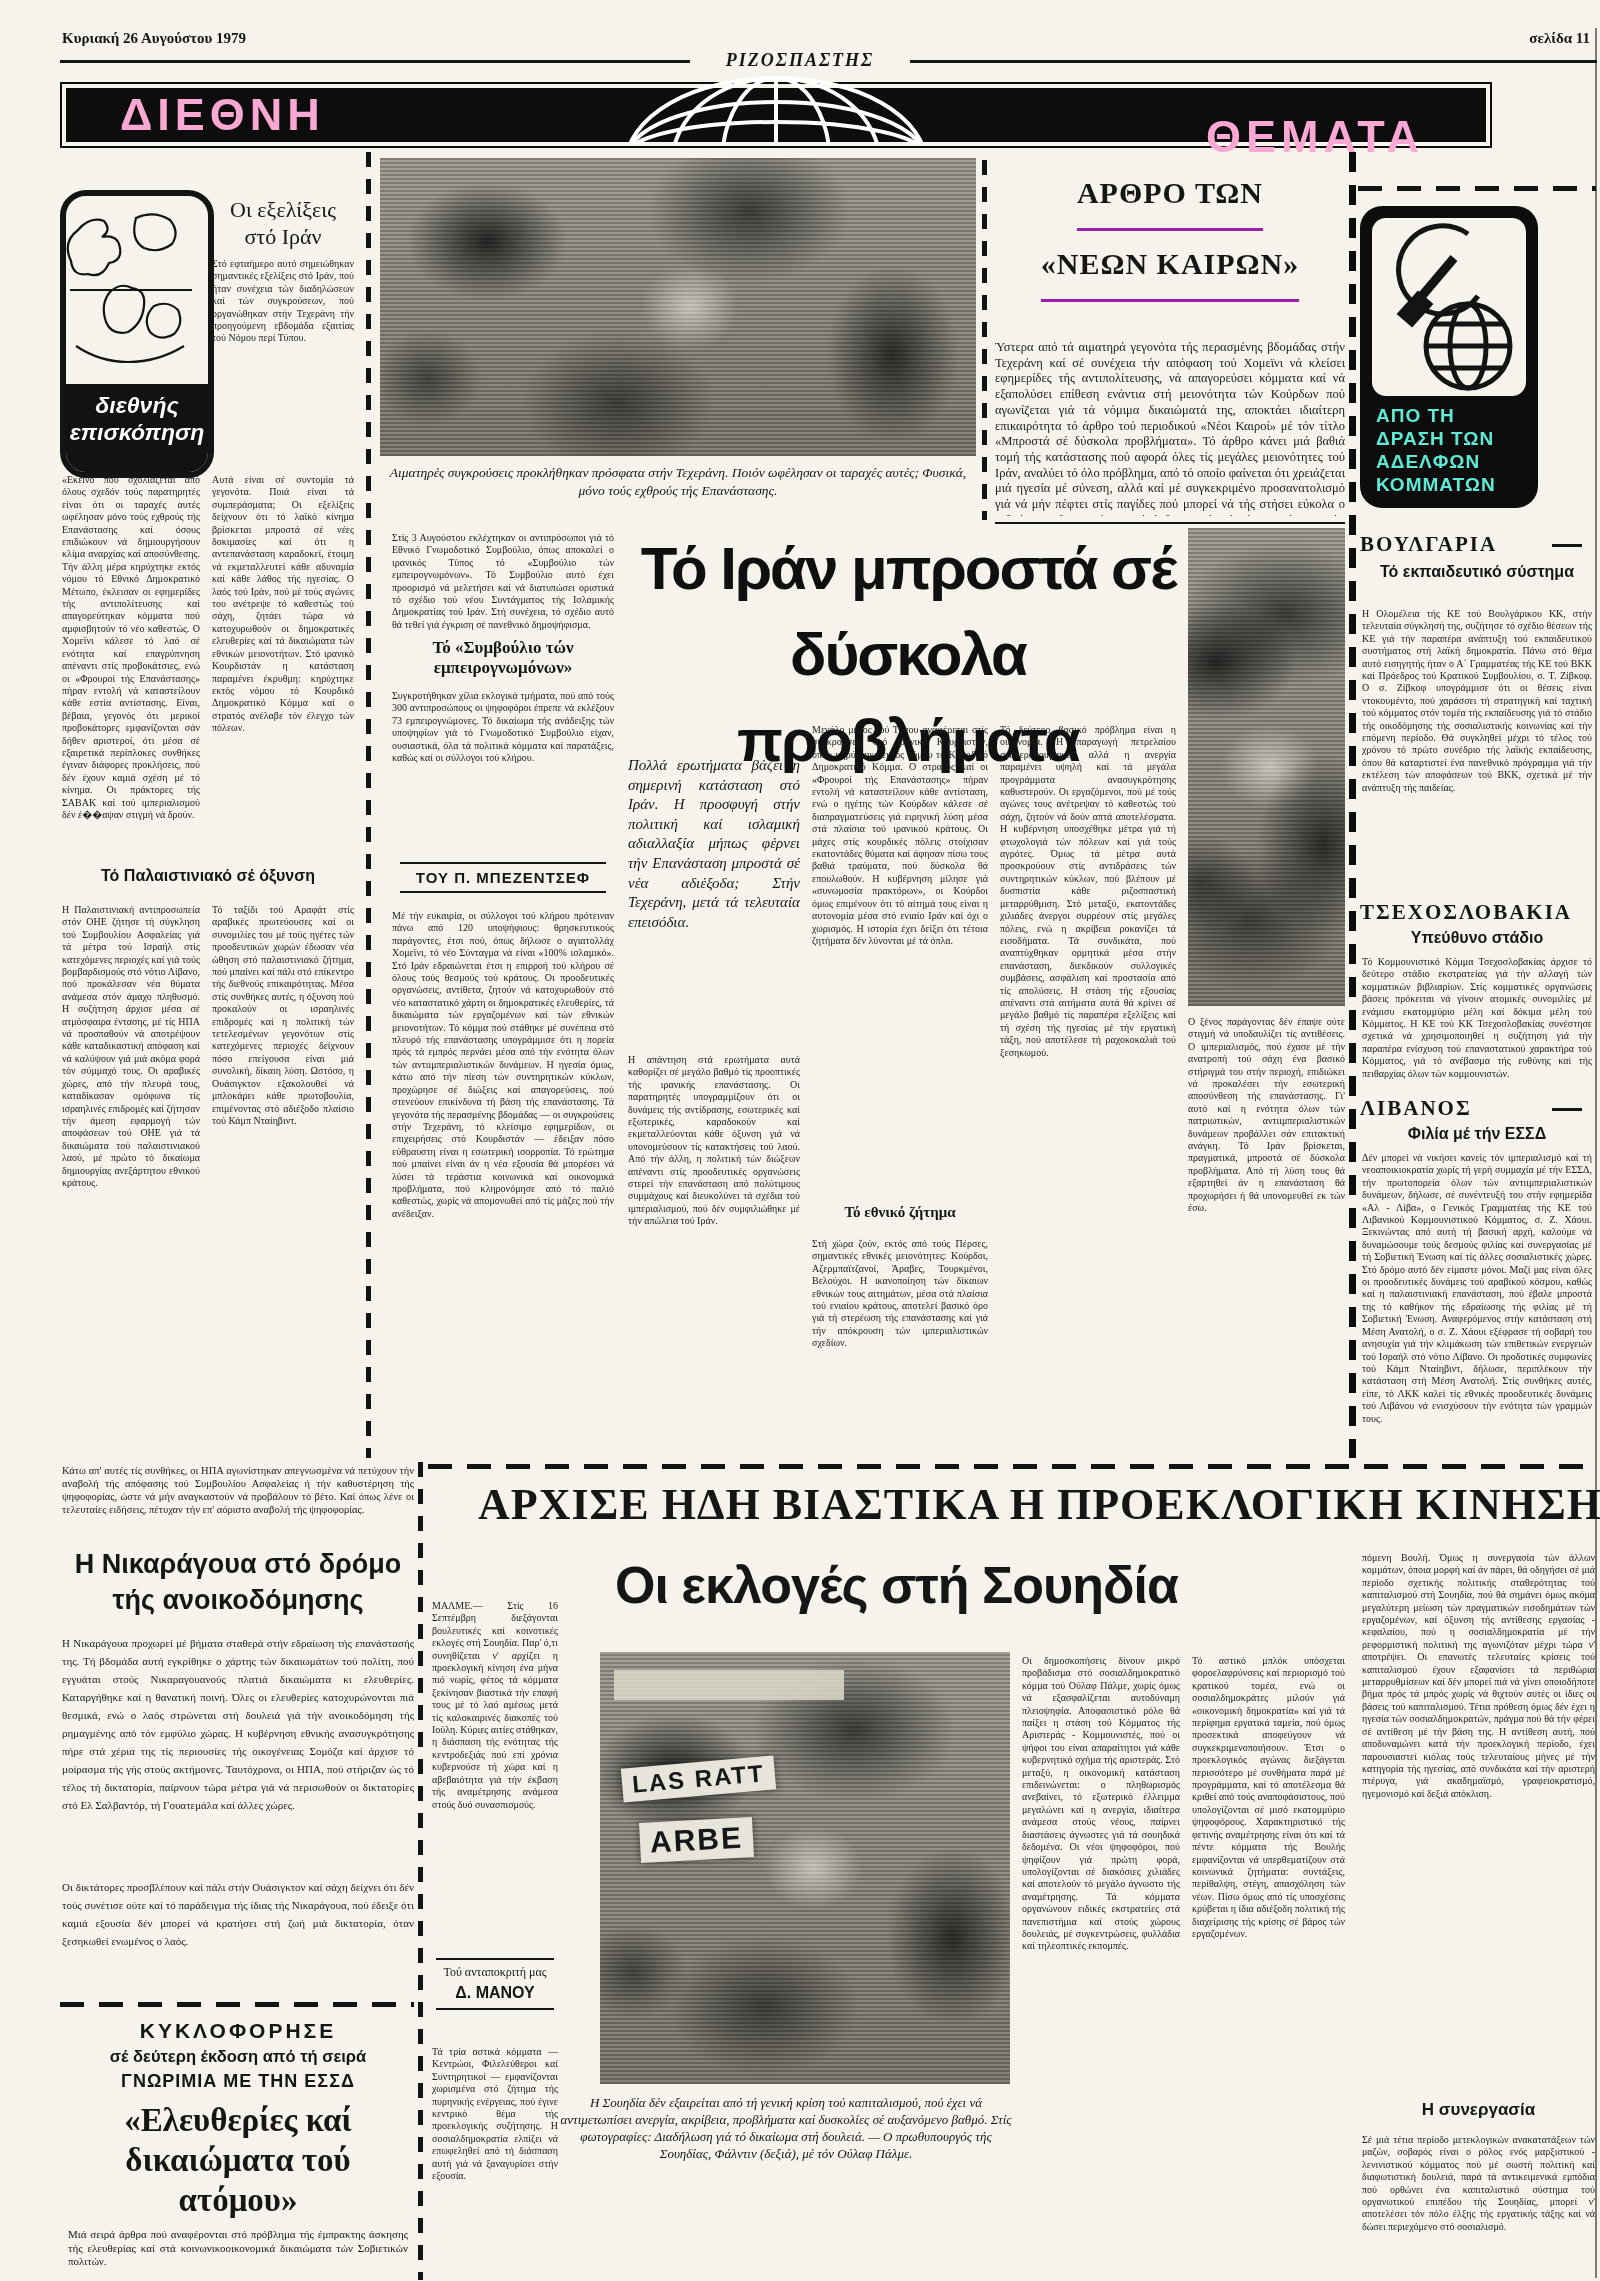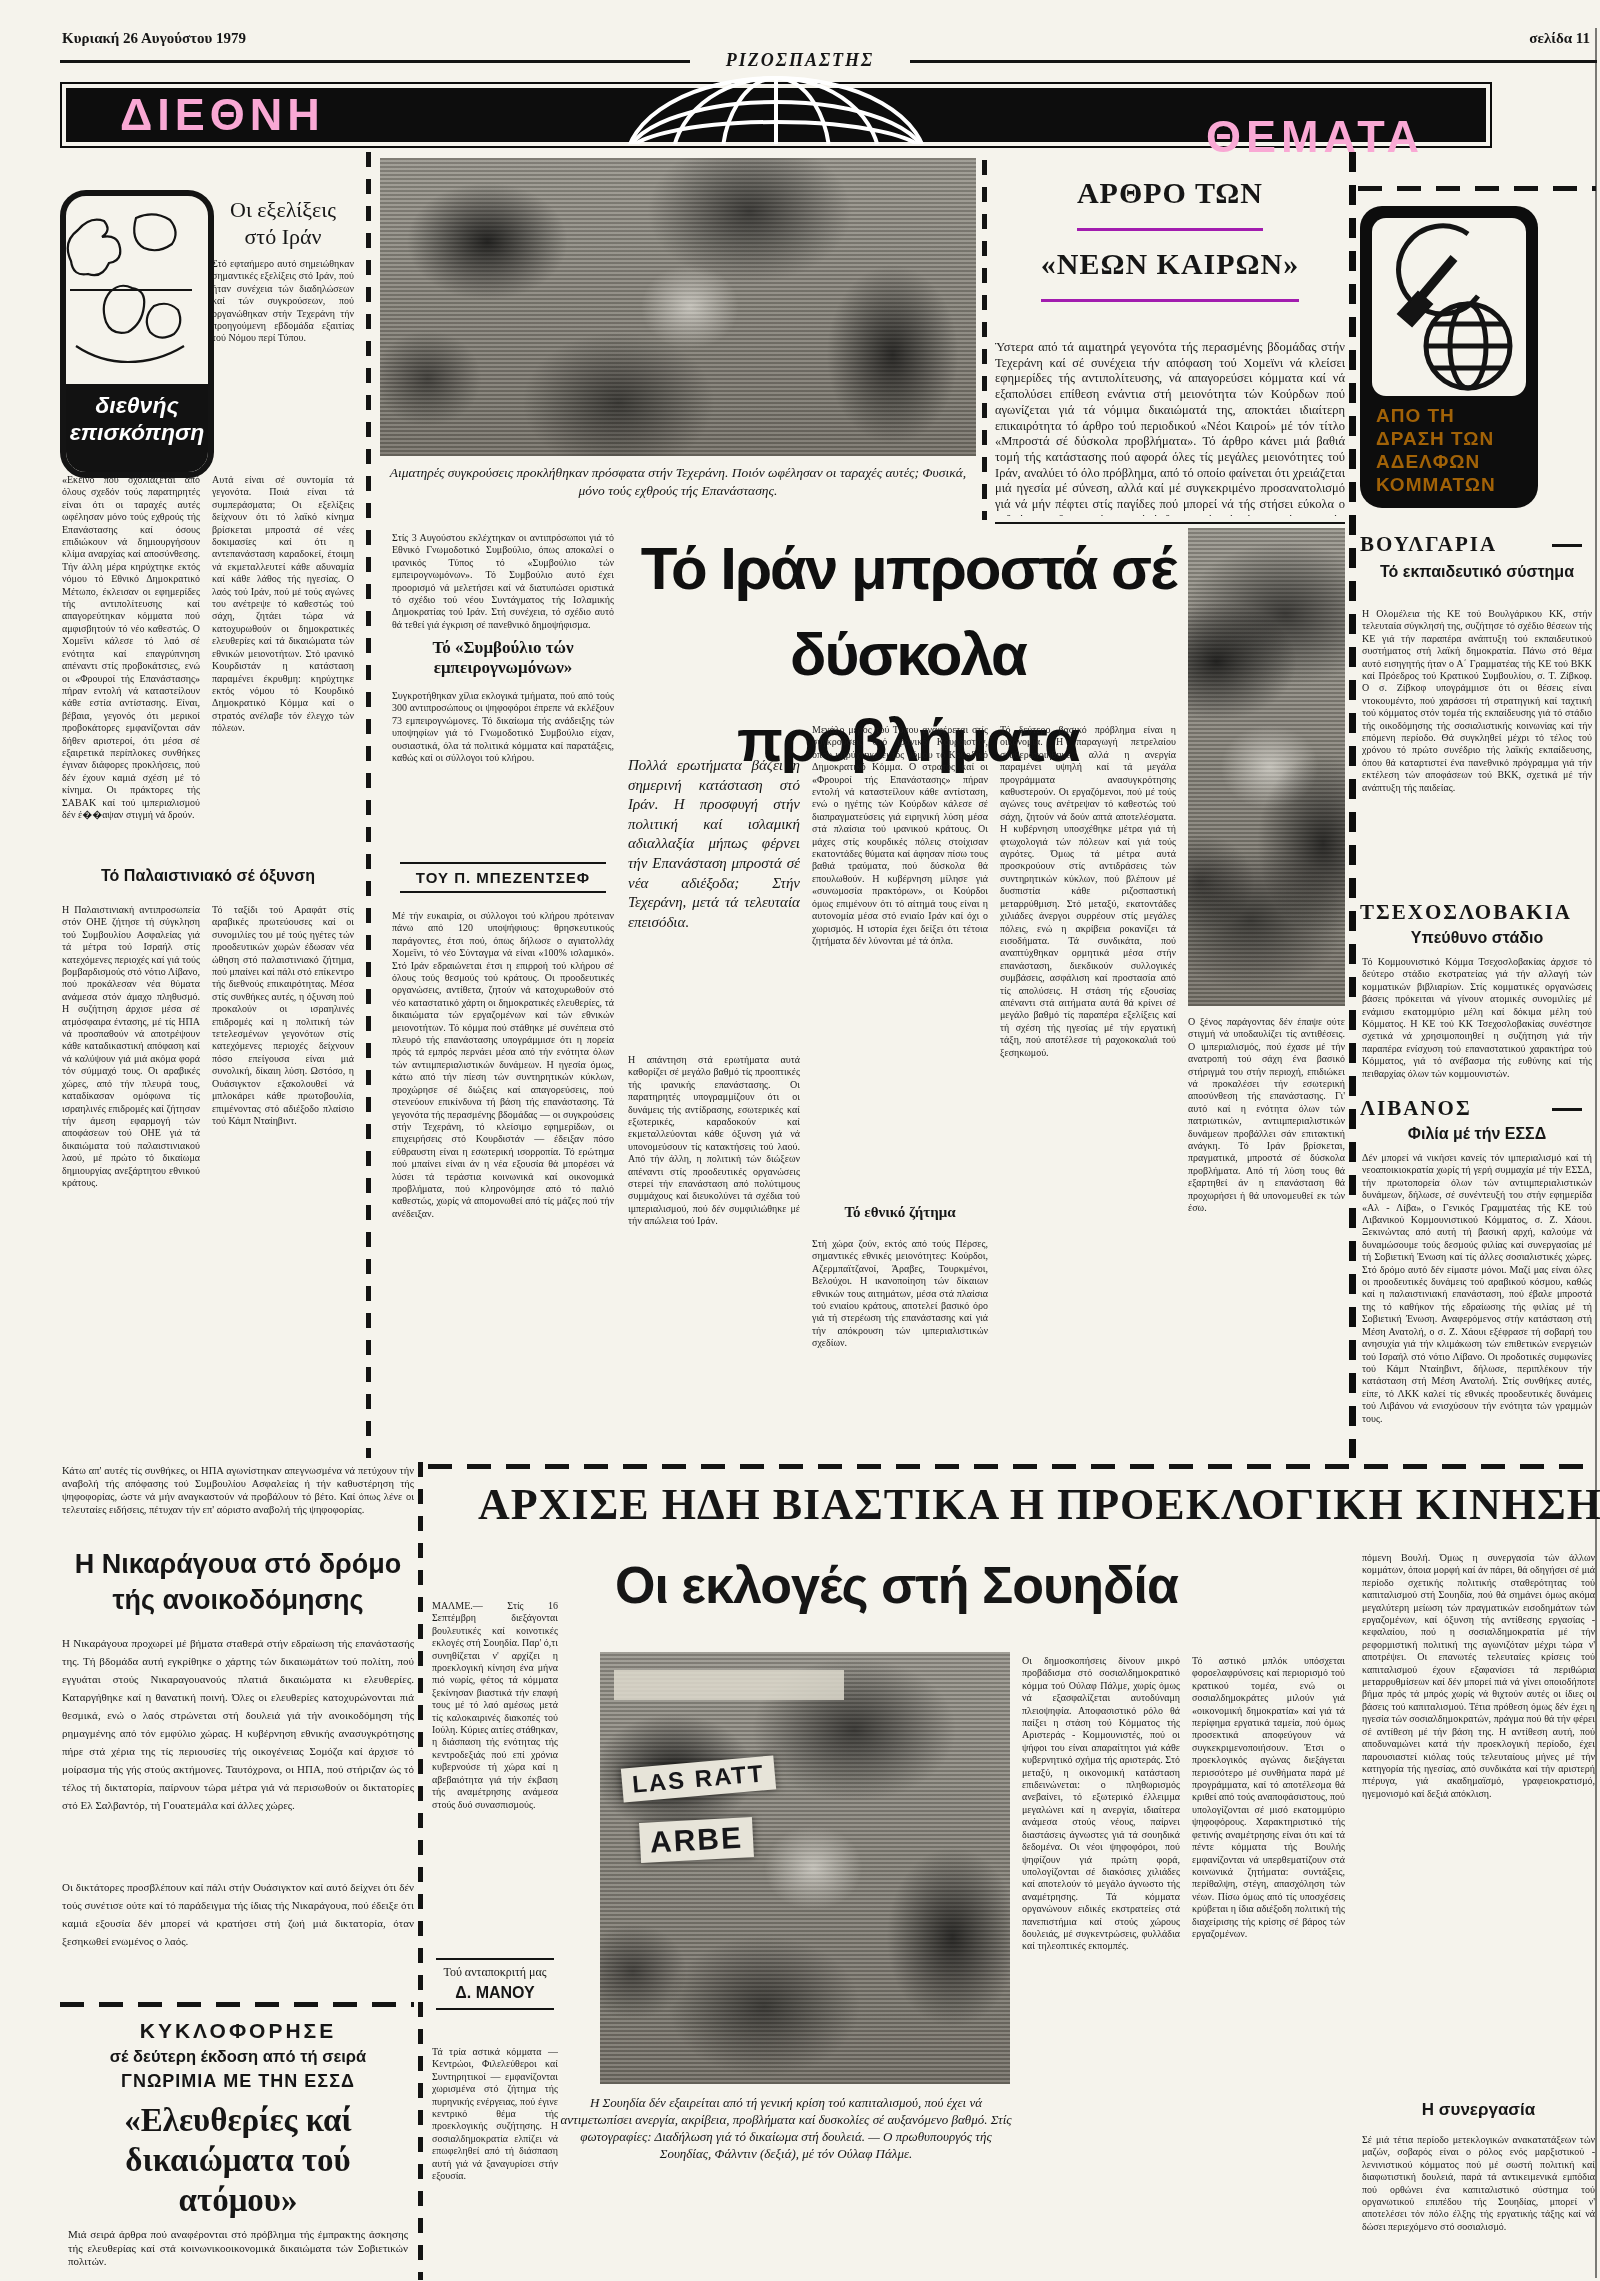--- a/index.html
+++ b/index.html
@@ -38,21 +38,21 @@
   .country{position:absolute;font:800 21px/24px "Liberation Serif",serif;letter-spacing:2px;}
   .sectitle{position:absolute;text-align:center;font:700 16px/19px "Liberation Sans",sans-serif;}
   .globebox{position:absolute;left:60px;top:190px;width:142px;height:276px;border:6px solid #141414;
      border-radius:26px;background:#f5f3ec;overflow:hidden;}
   .globelabel{position:absolute;left:0;right:0;bottom:0;height:80px;background:#121212;color:#fff;
      text-align:center;font:700 italic 23px/27px "Liberation Sans",sans-serif;padding-top:8px;}
   .badge{position:absolute;left:1360px;top:206px;width:178px;height:302px;background:#0d0d0d;
      border-radius:22px;}
   .badge-panel{position:absolute;left:12px;top:12px;width:154px;height:178px;background:#f5f3ec;
      border-radius:14px;overflow:hidden;}
-  .badge-text{position:absolute;left:16px;top:198px;color:#a16207;
+  .badge-text{position:absolute;left:16px;top:198px;color:#5eead4;
      font:700 19px/23px "Liberation Sans",sans-serif;letter-spacing:1px;}
   .bigheadline{position:absolute;left:628px;top:526px;width:560px;text-align:center;
      font:800 60px/86px "Liberation Sans",sans-serif;letter-spacing:-2px;color:#101010;}
   .stripheadline{position:absolute;left:478px;top:1478px;width:1120px;white-space:nowrap;
      font:800 44px/54px "Liberation Serif",serif;letter-spacing:1px;}
   .swedenheadline{position:absolute;left:615px;top:1554px;width:580px;white-space:nowrap;
      font:800 52px/62px "Liberation Sans",sans-serif;letter-spacing:-1px;}
   .nictitle{position:absolute;left:62px;top:1546px;width:352px;text-align:center;
      font:700 27px/36px "Liberation Sans",sans-serif;}
   .bylinebox{position:absolute;text-align:center;border-top:2px solid #141414;
@@ -199,21 +199,21 @@
   <div class="hdash" style="left:428px;top:1464px;width:1170px;"></div>
   <div class="vdash" style="left:418px;top:1462px;height:818px;"></div>
   <div class="stripheadline">ΑΡΧΙΣΕ ΗΔΗ ΒΙΑΣΤΙΚΑ Η ΠΡΟΕΚΛΟΓΙΚΗ ΚΙΝΗΣΗ</div>
 
   <div class="t" style="left:62px;top:1464px;width:352px;height:76px;font-size:10.5px;line-height:13px;">Κάτω απ' αυτές τίς συνθήκες, οι ΗΠΑ αγωνίστηκαν απεγνωσμένα νά πετύχουν τήν αναβολή τής απόφασης τού Συμβουλίου Ασφαλείας ή τήν καθυστέρηση τής ψηφοφορίας, ώστε νά μήν αναγκαστούν νά προβάλουν τό βέτο. Καί όπως λένε οι τελευταίες ειδήσεις, πέτυχαν τήν επ' αόριστο αναβολή τής ψηφοφορίας.</div>
   <div class="nictitle">
     <div>Η Νικαράγουα στό δρόμο</div>
     <div>τής ανοικοδόμησης</div>
   </div>
   <div class="t t11" style="left:62px;top:1634px;width:352px;height:240px;">Η Νικαράγουα προχωρεί μέ βήματα σταθερά στήν εδραίωση τής επανάστασής της. Τή βδομάδα αυτή εγκρίθηκε ο χάρτης τών δικαιωμάτων τού πολίτη, πού εγγυάται στούς Νικαραγουανούς πλατιά δικαιώματα κι ελευθερίες. Καταργήθηκε καί η θανατική ποινή. Όλες οι ελευθερίες κατοχυρώνονται πιά θεσμικά, ενώ ο λαός στρώνεται στή δουλειά γιά τήν ανοικοδόμηση τής ρημαγμένης από τόν εμφύλιο χώρας. Η κυβέρνηση εθνικής ανασυγκρότησης πήρε στά χέρια της τίς περιουσίες τής οικογένειας Σομόζα καί άρχισε τό μοίρασμα τής γής στούς ακτήμονες. Ταυτόχρονα, οι ΗΠΑ, πού στήριζαν ώς τό τέλος τή δικτατορία, παίρνουν τώρα μέτρα γιά νά περισωθούν οι δικτατορίες στό Ελ Σαλβαντόρ, τή Γουατεμάλα καί άλλες χώρες.</div>
-  <div class="t t11" style="left:62px;top:1878px;width:352px;height:116px;">Οι δικτάτορες προσβλέπουν καί πάλι στήν Ουάσιγκτον καί αυτό δείχνει ότι δέν τούς συνέτισε ούτε καί τό παράδειγμα τής ίδιας τής Νικαράγουα, πού έδειξε ότι καμιά εξουσία δέν μπορεί νά κρατήσει στή ζωή μιά δικτατορία, όταν ξεσηκωθεί ενωμένος ο λαός.</div>
+  <div class="t t11" style="left:62px;top:1878px;width:352px;height:116px;">Οι δικτάτορες προσβλέπουν καί πάλι στήν Ουάσιγκτον καί σάχη δείχνει ότι δέν τούς συνέτισε ούτε καί τό παράδειγμα τής ίδιας τής Νικαράγουα, πού έδειξε ότι καμιά εξουσία δέν μπορεί νά κρατήσει στή ζωή μιά δικτατορία, όταν ξεσηκωθεί ενωμένος ο λαός.</div>
 
   <div class="hdash" style="left:60px;top:2002px;width:354px;"></div>
   <div class="abs" style="left:62px;top:2018px;width:352px;text-align:center;">
     <div style="font:800 21px/26px 'Liberation Sans',sans-serif;letter-spacing:3px;">ΚΥΚΛΟΦΟΡΗΣΕ</div>
     <div style="font:700 16.5px/24px 'Liberation Sans',sans-serif;">σέ δεύτερη έκδοση από τή σειρά</div>
     <div style="font:800 18px/26px 'Liberation Sans',sans-serif;letter-spacing:1px;">ΓΝΩΡΙΜΙΑ ΜΕ ΤΗΝ ΕΣΣΔ</div>
     <div style="font:800 33px/40px 'Liberation Serif',serif;margin-top:6px;">«Ελευθερίες καί</div>
     <div style="font:800 33px/40px 'Liberation Serif',serif;">δικαιώματα τού ατόμου»</div>
     <div style="font:11px/13.5px 'Liberation Serif',serif;margin:8px 6px 0;text-align:justify;">Μιά σειρά άρθρα πού αναφέρονται στό πρόβλημα τής έμπρακτης άσκησης τής ελευθερίας καί στά κοινωνικοοικονομικά δικαιώματα τών Σοβιετικών πολιτών.</div>
     <div style="font:800 19px/26px 'Liberation Sans',sans-serif;margin-top:10px;letter-spacing:1px;">ΕΚΔΟΣΕΙΣ «ΣΥΓΧΡΟΝΗ ΕΠΟΧΗ»</div>

